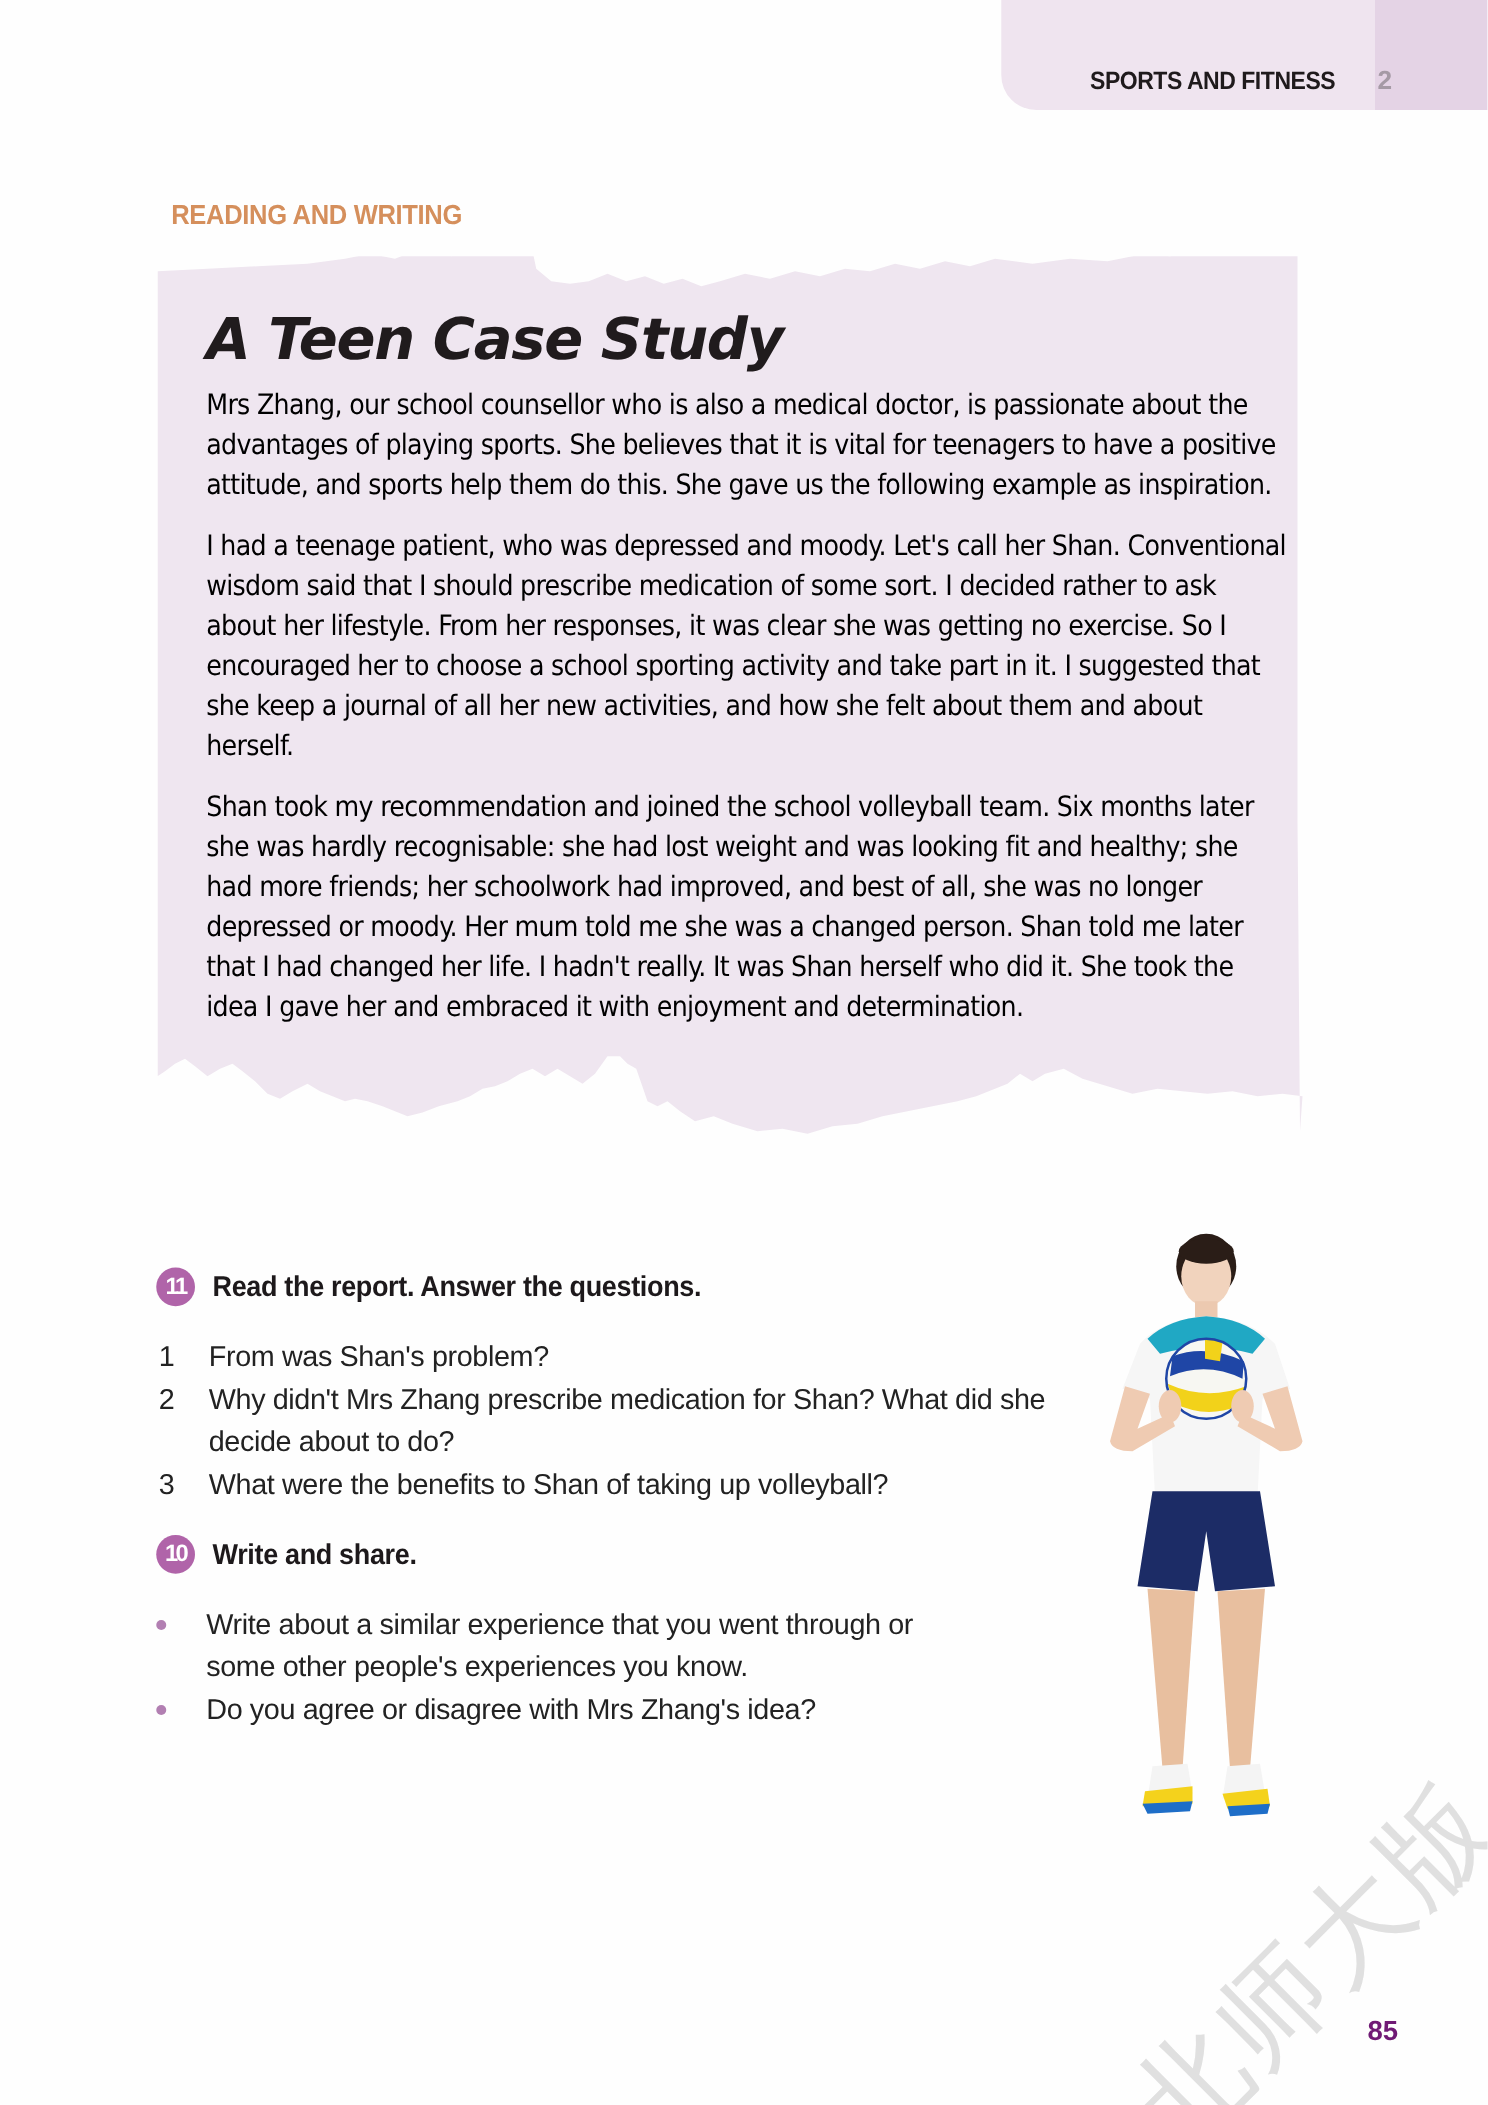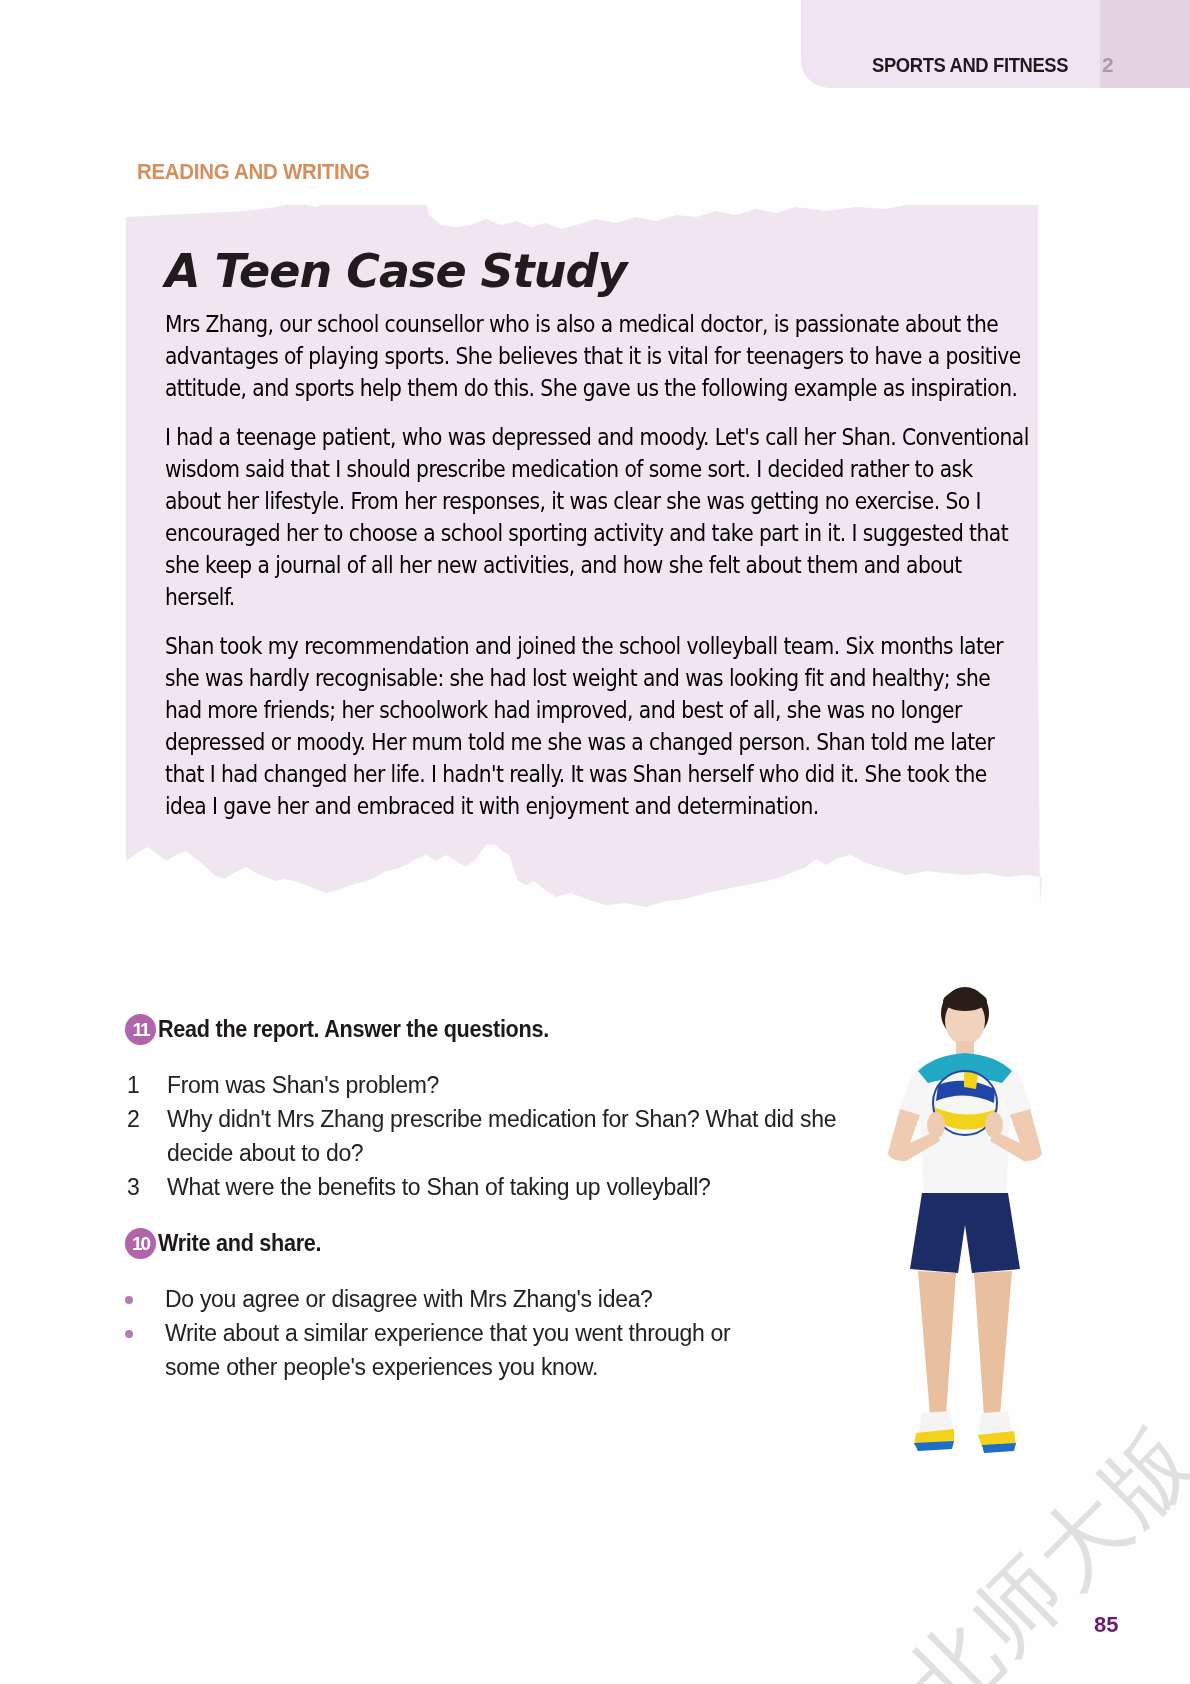--- a/index.html
+++ b/index.html
@@ -53,21 +53,21 @@
   }
   .panel-body p { margin:0 0 17px 0; }
   
   .exercise-head {
     position:absolute; left:125px; display:flex; align-items:center;
   }
   .badge {
     width:31px; height:31px; border-radius:50%; background:#b064a9;
     color:#fff; font-weight:bold; font-size:19px; letter-spacing:-2px;
     display:flex; align-items:center; justify-content:center;
-    margin-right:2px;
+    margin-right:14px;
   }
   .exercise-title {
     font-weight:bold; font-size:23px; color:#1d191b; letter-spacing:-0.3px;
     transform:scaleX(0.94); transform-origin:left;
   }
   .q-list {
     position:absolute; left:125px; width:720px;
     font-size:23px; line-height:34px; color:#222;
     letter-spacing:-0.3px;
   }
@@ -146,25 +146,25 @@
   </div>
 </div>
 
 <div class="exercise-head" style="top:1228px;">
   <div class="badge">10</div>
   <div class="exercise-title">Write and share.</div>
 </div>
 <div class="q-list" style="top:1282px; width:660px;">
   <div class="q-item">
     <span class="bullet"></span>
+    <span class="q-text">Write about a similar experience that you went through or some other people's experiences you know.</span>
+  </div>
+  <div class="q-item">
+    <span class="bullet"></span>
     <span class="q-text">Do you agree or disagree with Mrs Zhang's idea?</span>
-  </div>
-  <div class="q-item">
-    <span class="bullet"></span>
-    <span class="q-text">Write about a similar experience that you went through or some other people's experiences you know.</span>
   </div>
 </div>
 
 <div class="photo">
   <svg width="210" height="500" viewBox="0 0 210 500">
 
     <ellipse cx="105" cy="28" rx="24" ry="26" fill="#2a1d17"></ellipse>
 
     <ellipse cx="105" cy="36" rx="20" ry="24" fill="#f1d3bd"></ellipse>
     <ellipse cx="105" cy="16" rx="22" ry="10" fill="#2a1d17"></ellipse>

